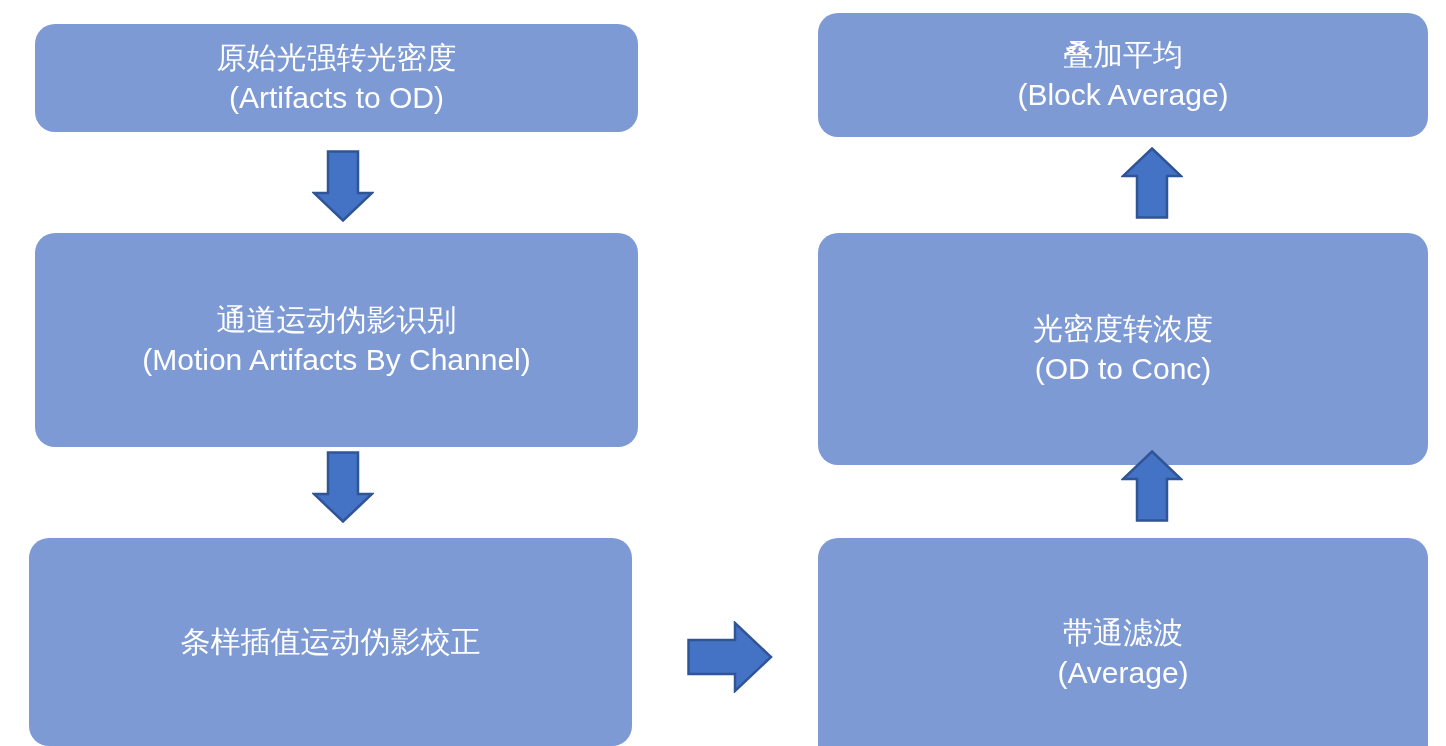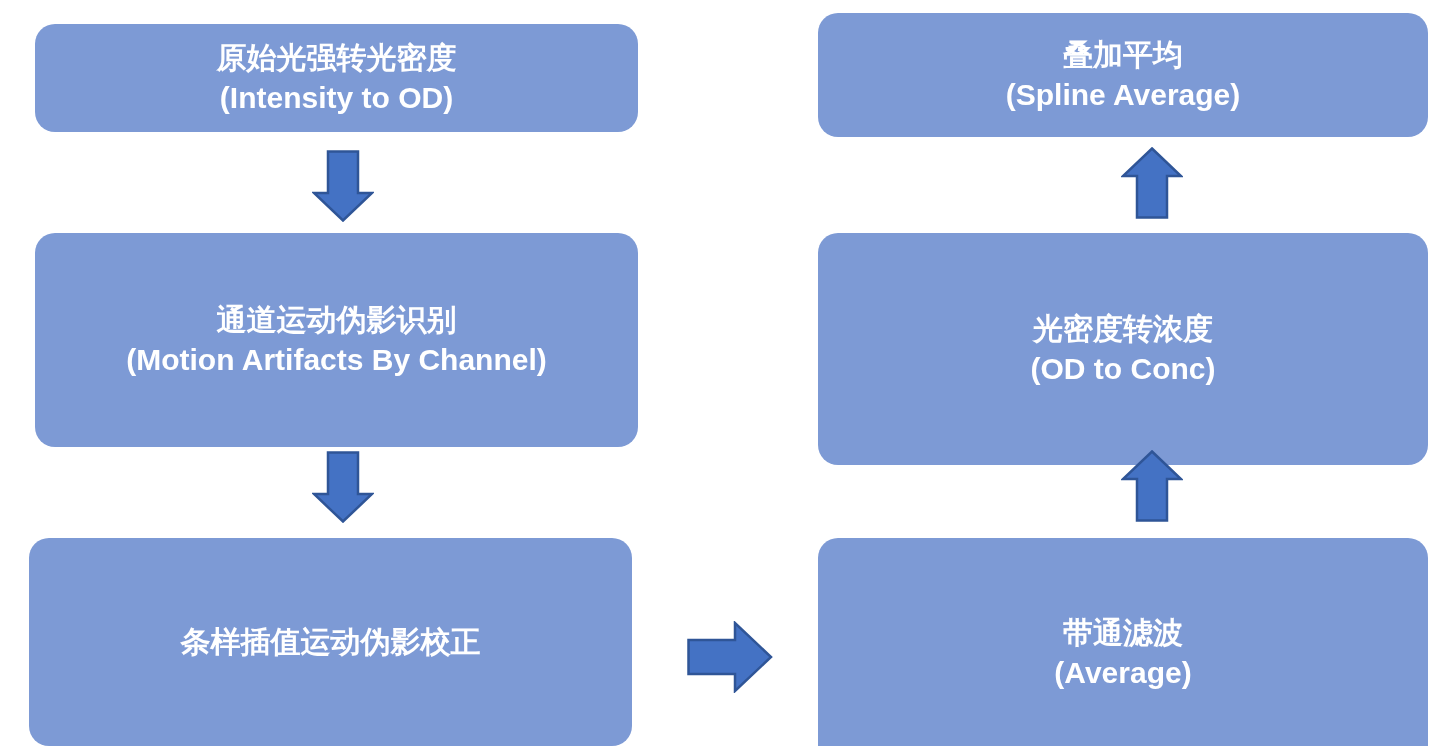--- a/index.html
+++ b/index.html
@@ -24,21 +24,21 @@
   .node {
     position: absolute;
     background: var(--node-fill);
     border-radius: 20px;
     display: flex;
     flex-direction: column;
     align-items: center;
     justify-content: center;
     text-align: center;
     color: var(--text-color);
-    font-weight: bold;
+    font-weight: normal;
     font-size: 30px;
     line-height: 1.32;
     padding: 24px 16px;
   }
 
   
   .node-1 { left: 35px;  top: 24px;  width: 603px; height: 108px; }
   .node-2 { left: 35px;  top: 233px; width: 603px; height: 214px; }
   .node-3 { left: 29px;  top: 538px; width: 603px; height: 208px; }
   
@@ -61,21 +61,21 @@
   .arrow-up-1   { left: 1121px; top: 450px; width: 62px; height: 72px; }
   .arrow-up-2   { left: 1121px; top: 147px; width: 62px; height: 72px; }
 </style>
 </head>
 <body>
 
 <div class="canvas">
 
   <div class="node node-1">
     <div>原始光强转光密度</div>
-    <div>(Intensity to OD)</div>
+    <div>(Artifacts to OD)</div>
   </div>
 
   <div class="node node-2">
     <div>通道运动伪影识别</div>
     <div>(Motion Artifacts By Channel)</div>
   </div>
 
   <div class="node node-3">
     <div>条样插值运动伪影校正</div>
   </div>
@@ -85,21 +85,21 @@
     <div>(Average)</div>
   </div>
 
   <div class="node node-5">
     <div>光密度转浓度</div>
     <div>(OD to Conc)</div>
   </div>
 
   <div class="node node-6">
     <div>叠加平均</div>
-    <div>(Spline Average)</div>
+    <div>(Block Average)</div>
   </div>
 
   <div class="arrow arrow-down-1">
     <svg viewBox="0 0 62 72" preserveAspectRatio="none">
       <polygon points="16,1.5 46,1.5 46,43 60,43 31,70.5 2,43 16,43"></polygon>
     </svg>
   </div>
 
   <div class="arrow arrow-down-2">
     <svg viewBox="0 0 62 72" preserveAspectRatio="none">

